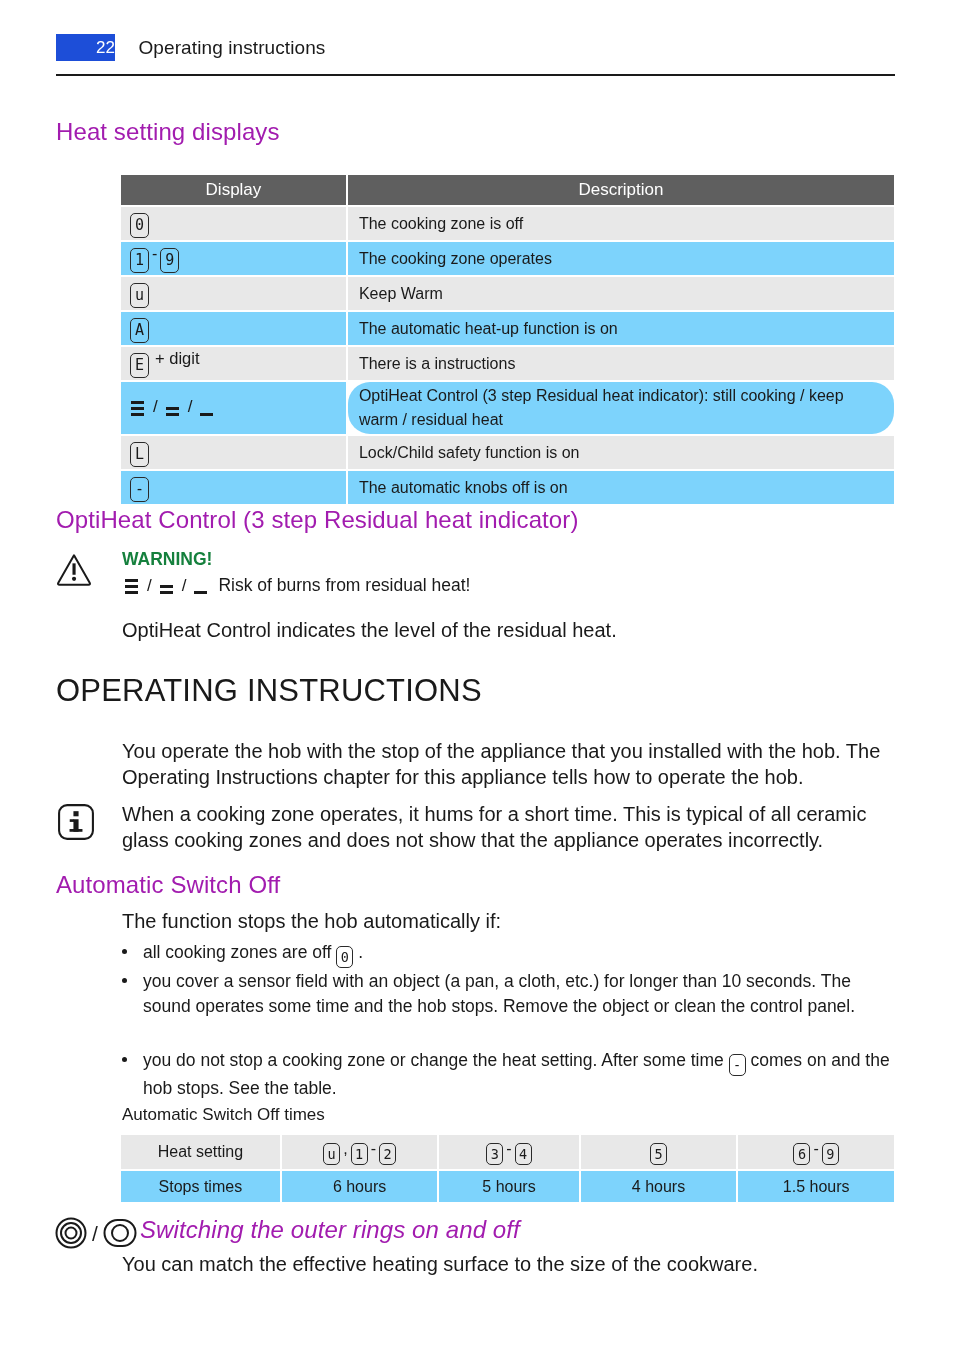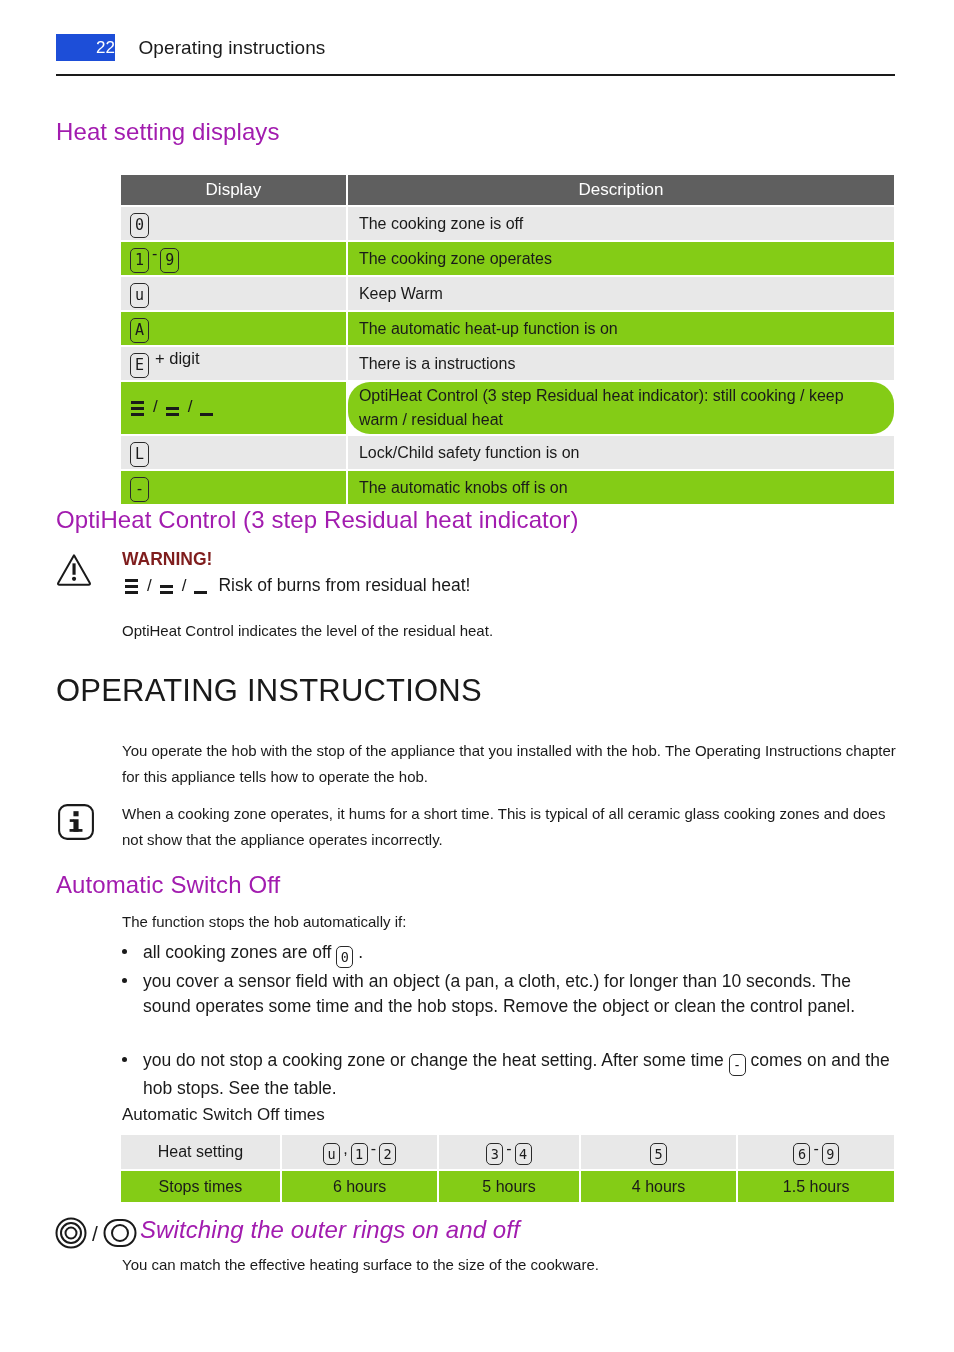--- a/index.html
+++ b/index.html
@@ -62,21 +62,21 @@
     font-size: 31px;
     font-weight: normal;
     color: #1a1a1a;
     letter-spacing: .2px;
     white-space: nowrap;
   }
 
   
   .body-text {
     position: absolute;
-    font-size: 15px;
+    font-size: 20px;
     line-height: 25px;
     color: #1a1a1a;
   }
 
   
   .tbl {
     position: absolute;
     border-collapse: separate;
     border-spacing: 2px 2px;
     font-size: 16px;
@@ -87,21 +87,21 @@
     font-weight: normal;
   }
   .thead-cell {
     background: #5f5f5f;
     color: #ffffff;
     text-align: center;
     font-size: 17px;
     height: 30px;
   }
   .row-light { background: #e8e8e8; }
-  .row-dark  { background: #84cc16; }
+  .row-dark  { background: #7dd3fc; }
   .cell-pad-l { padding-left: 11px !important; }
   .cell-pad-d { padding-left: 9px !important; }
 
   
   .seg {
     display: inline-block;
     border: 1.6px solid #2a2a2a;
     border-radius: 5px;
     width: 19px;
     height: 25px;
@@ -258,21 +258,21 @@
   </table>
 
 <div class="h2" style="left:56px; top:506px;">OptiHeat Control (3 step Residual heat indicator)</div>
 
 <svg class="icon-warn" style="left:55px; top:551px;" viewBox="0 0 40 40">
   <path d="M20 4.5 L36.5 33.5 Q37.6 35.6 35.2 35.6 L4.8 35.6 Q2.4 35.6 3.5 33.5 Z" fill="none" stroke="#1a1a1a" stroke-width="2.1" stroke-linejoin="round"></path>
   <rect x="18.4" y="13" width="3.3" height="12" fill="#1a1a1a"></rect>
   <circle cx="20.05" cy="29.3" r="2.2" fill="#1a1a1a"></circle>
 </svg>
 
-<div style="position:absolute; left:122px; top:549px; font-size:17.5px; font-weight:bold; color:#7f1d1d;">WARNING!</div>
+<div style="position:absolute; left:122px; top:549px; font-size:17.5px; font-weight:bold; color:#15803d;">WARNING!</div>
 
 <div style="position:absolute; left:124px; top:575px; font-size:17.5px; color:#1a1a1a; white-space:nowrap;">
   <span class="rh b3"><i></i><i></i><i></i></span><span class="rh-sep">/</span><span class="rh b2"><i></i><i></i></span><span class="rh-sep">/</span><span class="rh b1"><i></i></span><span style="padding-left:9px;">Risk of burns from residual heat!</span>
 </div>
 
 <div class="body-text" style="left:122px; top:618px; width:760px;">OptiHeat Control indicates the level of the residual heat.</div>
 
 <div class="h1" style="left:56px; top:673px;">OPERATING INSTRUCTIONS</div>
 
 <div class="body-text" style="left:122px; top:738px; width:776px; line-height:26px;">You operate the hob with the stop of the appliance that you installed with the hob. The Operating Instructions chapter for this appliance tells how to operate the hob.</div>

